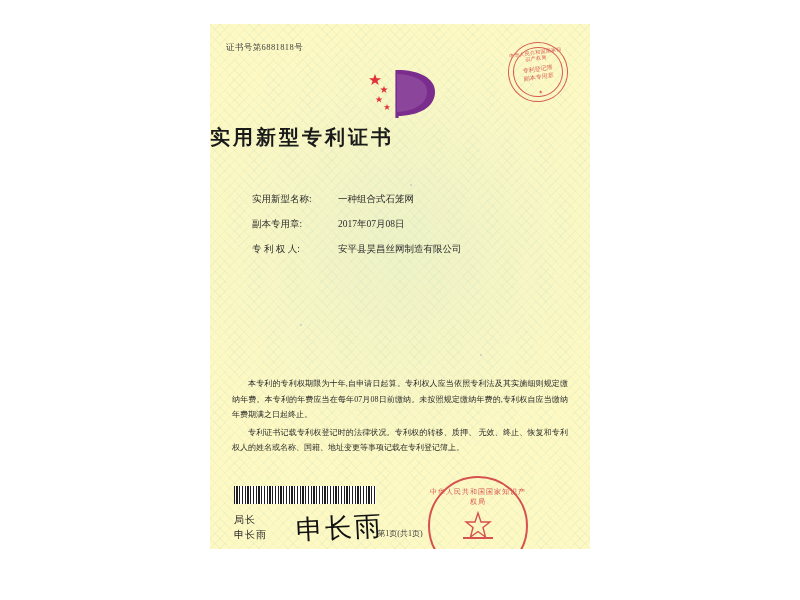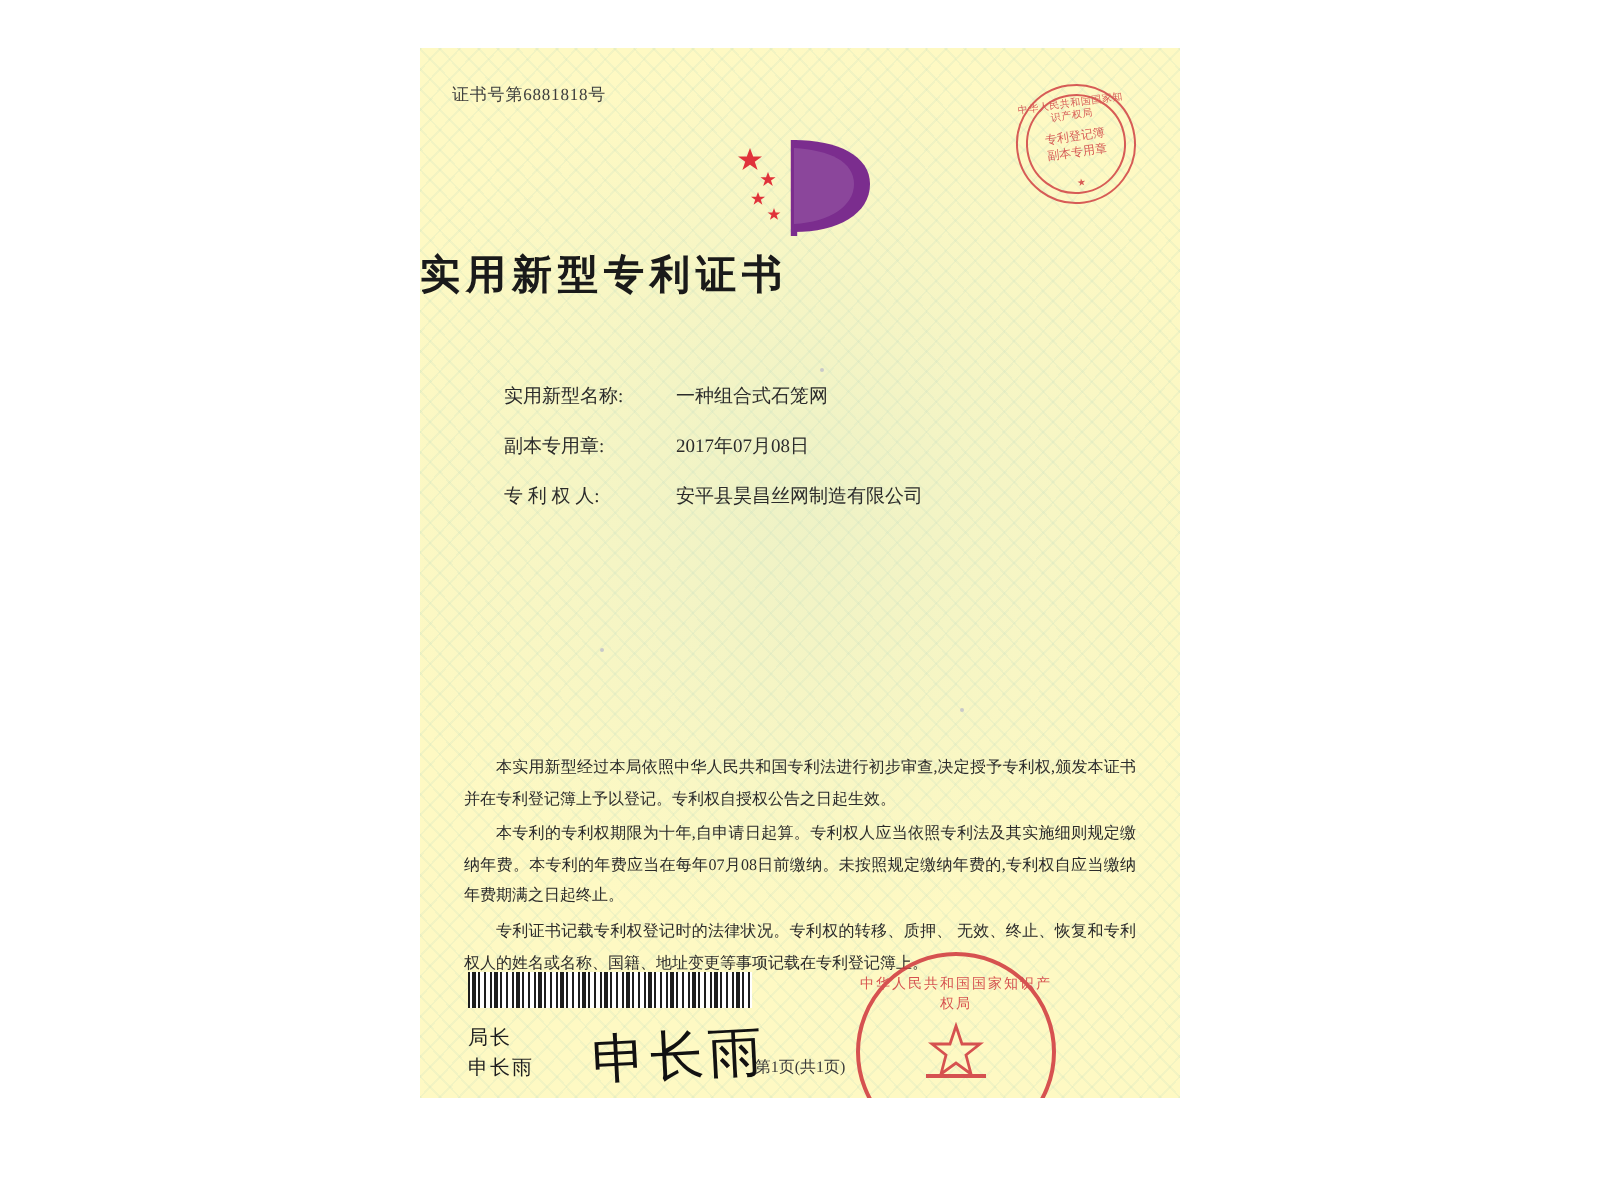--- a/index.html
+++ b/index.html
@@ -279,21 +279,20 @@
     </div>
     <div class="field-row">
       <span class="field-label">副本专用章:</span><span class="field-value">2017年07月08日</span>
     </div>
     <div class="field-row">
       <span class="field-label">专 利 权 人:</span><span class="field-value">安平县昊昌丝网制造有限公司</span>
     </div>
   </div>
 
   <div class="body-text">
-    <p class="body-par">本实用新型经过本局依照中华人民共和国专利法进行初步审查,决定授予专利权,颁发本证书并在专利登记簿上予以登记。专利权自授权公告之日起生效。</p>
     <p class="body-par">本专利的专利权期限为十年,自申请日起算。专利权人应当依照专利法及其实施细则规定缴纳年费。本专利的年费应当在每年07月08日前缴纳。未按照规定缴纳年费的,专利权自应当缴纳年费期满之日起终止。</p>
     <p class="body-par">专利证书记载专利权登记时的法律状况。专利权的转移、质押、 无效、终止、恢复和专利权人的姓名或名称、国籍、地址变更等事项记载在专利登记簿上。</p>
   </div>
 
   <div class="barcode"></div>
 
   <div class="sig-block">
     <div>局长</div>
     <div>申长雨</div>
   </div>

